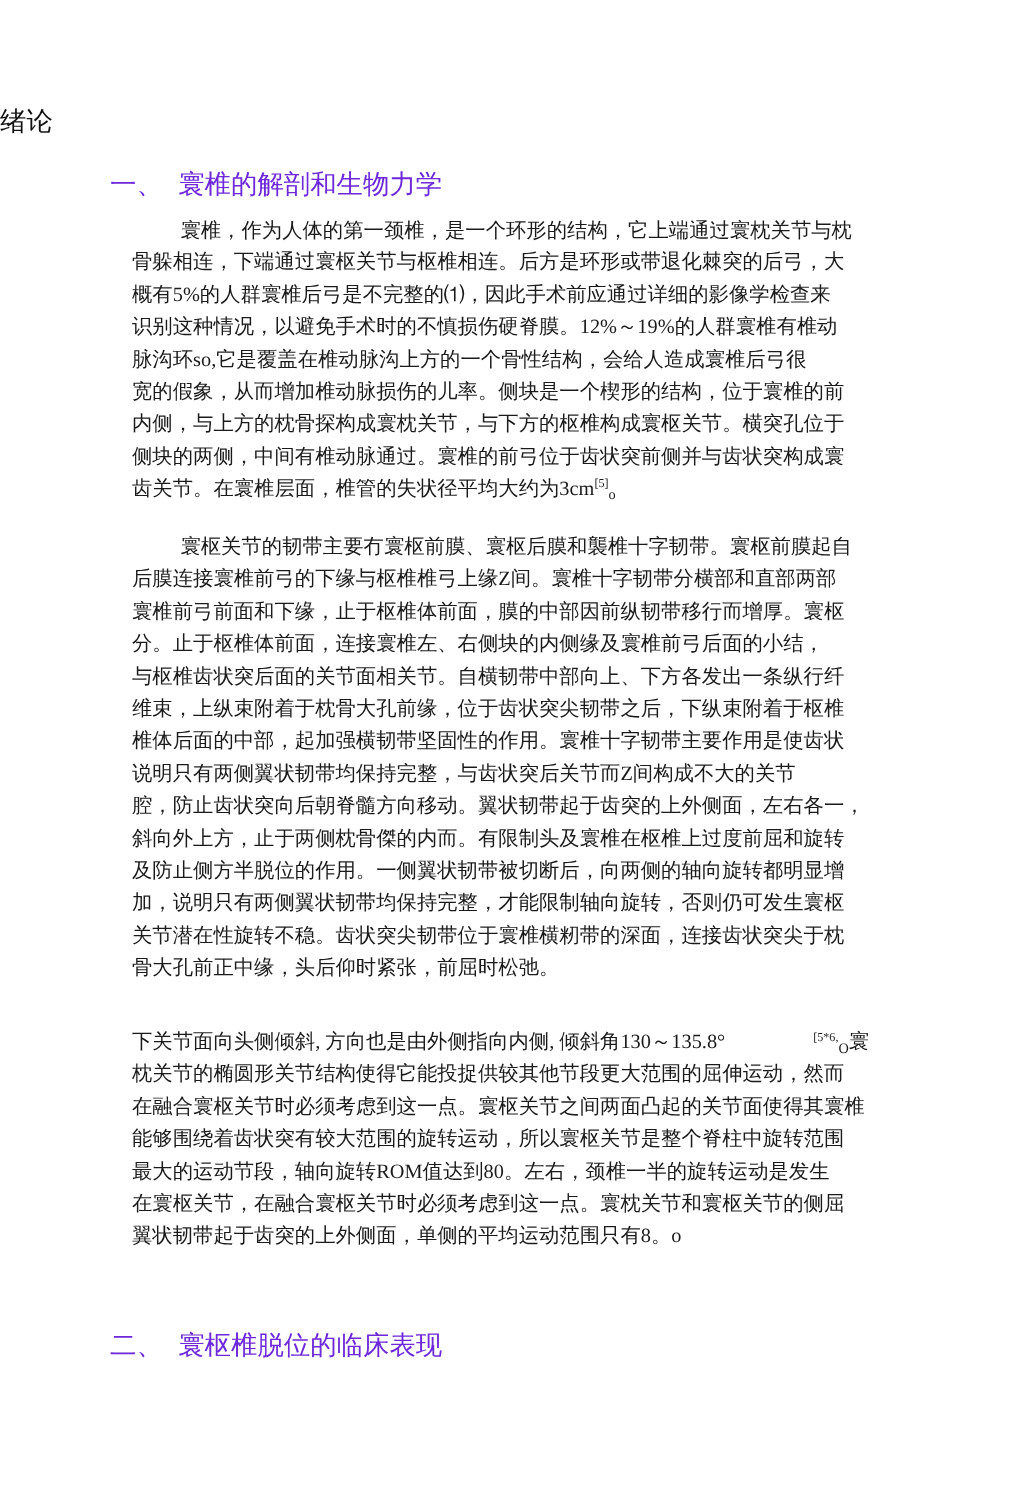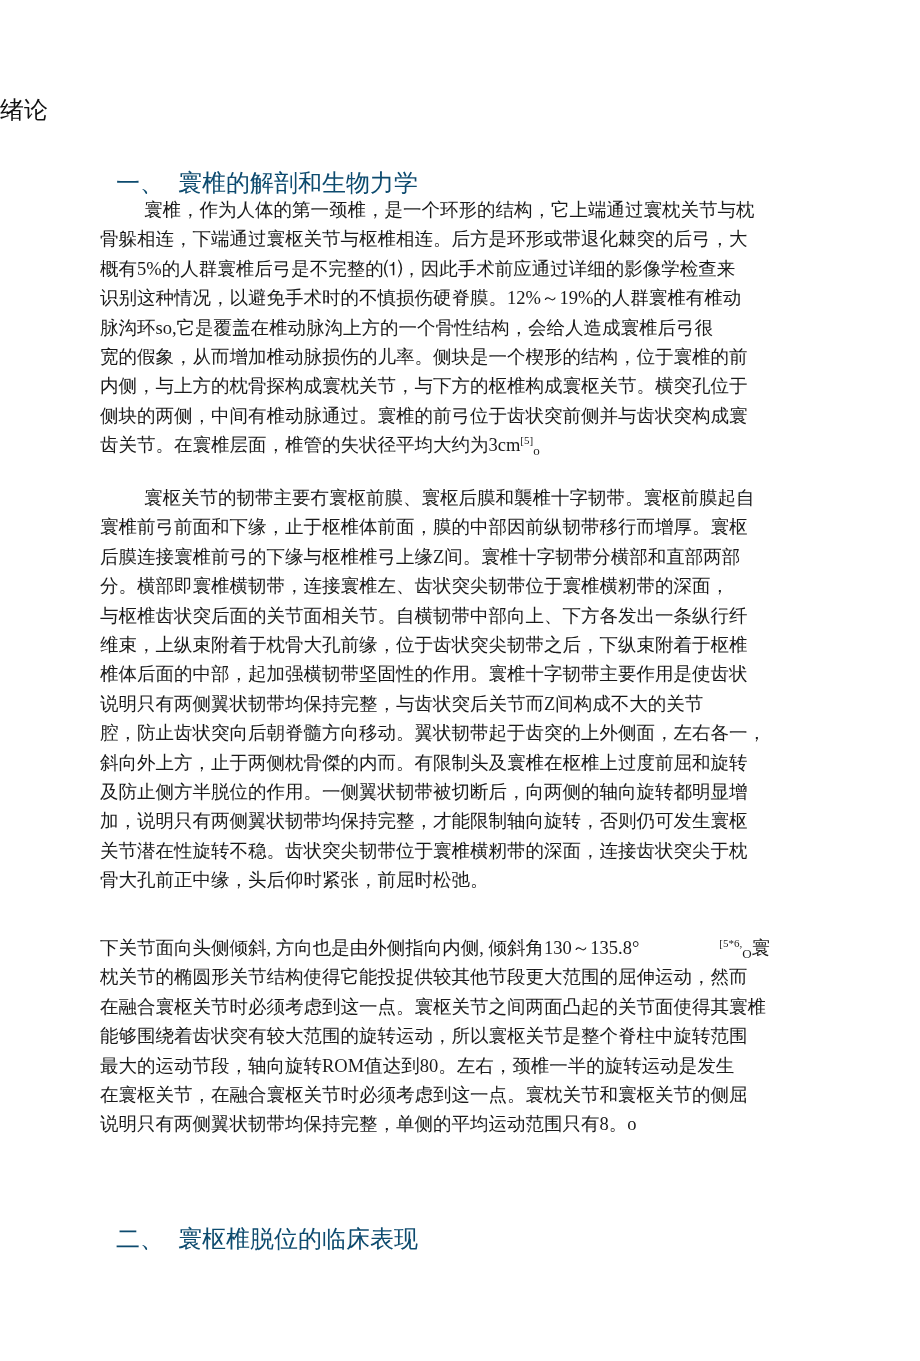--- a/index.html
+++ b/index.html
@@ -6,27 +6,27 @@
   body { width: 920px; height: 1361px; position: relative; overflow: hidden; color: #111; }
   .page { position: absolute; left: 0; top: 0; width: 920px; height: 1361px; }
   .title {
     position: absolute; top: 94px; left: 0; width: 920px; text-align: left;
     font-family: "DejaVu Sans", "Liberation Sans", sans-serif;
     font-size: 24px; font-weight: normal; color: #111; margin: 0;
   }
   .h1 {
     position: absolute; left: 100px;
     font-family: "DejaVu Sans", "Liberation Sans", sans-serif;
-    font-size: 24px; font-weight: normal; color: #0c4a6e; margin: 16px; white-space: nowrap;
+    font-size: 24px; font-weight: normal; color: #6d28d9; margin: 0; white-space: nowrap;
   }
   .h1 .num { display: inline-block; width: 62px; }
   .para { position: absolute; left: 100px; width: 720px; margin: 0; }
   .line {
     display: block; height: 29.4px; line-height: 29.4px; white-space: nowrap;
-    font-family: "Liberation Serif", "DejaVu Serif", serif; font-size: 18.5px; color: #1a1a1a;
+    font-family: "Liberation Serif", "DejaVu Serif", serif; font-size: 18.5px; color: #1a1a1a; margin-left: 20px;
   }
   .indent { padding-left: 44px; }
   sup.ref { font-size: 11px; vertical-align: 7px; line-height: 0; }
   sub.o { font-size: 13px; vertical-align: -4px; line-height: 0; }
   .gap { display: inline-block; width: 80px; }
   .gap2 { display: inline-block; width: 150px; }
 </style>
 </head>
 <body>
 
@@ -45,42 +45,42 @@
     <span class="line">识别这种情况，以避免手术时的不慎损伤硬脊膜。12%～19%的人群寰椎有椎动</span>
     <span class="line">脉沟环so,它是覆盖在椎动脉沟上方的一个骨性结构，会给人造成寰椎后弓很</span>
     <span class="line">宽的假象，从而增加椎动脉损伤的儿率。侧块是一个楔形的结构，位于寰椎的前</span>
     <span class="line">内侧，与上方的枕骨探构成寰枕关节，与下方的枢椎构成寰枢关节。横突孔位于</span>
     <span class="line">侧块的两侧，中间有椎动脉通过。寰椎的前弓位于齿状突前侧并与齿状突构成寰</span>
     <span class="line"><span>齿关节。在寰椎层面，椎管的失状径平均大约为3cm</span><sup class="ref">[5]</sup><sub class="o">o</sub></span>
   </div>
 
   <div class="para" style="top:484px;">
     <span class="line indent">寰枢关节的韧带主要冇寰枢前膜、寰枢后膜和襲椎十字韧带。寰枢前膜起自</span>
+    <span class="line">后膜连接寰椎前弓的下缘与枢椎椎弓上缘Z间。寰椎十字韧带分横部和直部两部</span>
     <span class="line">寰椎前弓前面和下缘，止于枢椎体前面，膜的中部因前纵韧带移行而增厚。寰枢</span>
-    <span class="line">后膜连接寰椎前弓的下缘与枢椎椎弓上缘Z间。寰椎十字韧带分横部和直部两部</span>
-    <span class="line">分。横部即寰椎横韧带，连接寰椎左、齿状突尖韧带位于寰椎横籾带的深面，</span>
+    <span class="line">分。止于枢椎体前面，连接寰椎左、右侧块的内侧缘及寰椎前弓后面的小结，</span>
     <span class="line">与枢椎齿状突后面的关节面相关节。自横韧带中部向上、下方各发出一条纵行纤</span>
     <span class="line">维束，上纵束附着于枕骨大孔前缘，位于齿状突尖韧带之后，下纵束附着于枢椎</span>
     <span class="line">椎体后面的中部，起加强横韧带坚固性的作用。寰椎十字韧带主要作用是使齿状</span>
     <span class="line">说明只有两侧翼状韧带均保持完整，与齿状突后关节而Z间构成不大的关节</span>
     <span class="line">腔，防止齿状突向后朝脊髓方向移动。翼状韧带起于齿突的上外侧面，左右各一，</span>
     <span class="line">斜向外上方，止于两侧枕骨傑的内而。有限制头及寰椎在枢椎上过度前屈和旋转</span>
     <span class="line">及防止侧方半脱位的作用。一侧翼状韧带被切断后，向两侧的轴向旋转都明显增</span>
     <span class="line">加，说明只有两侧翼状韧带均保持完整，才能限制轴向旋转，否则仍可发生寰枢</span>
     <span class="line">关节潜在性旋转不稳。齿状突尖韧带位于寰椎横籾带的深面，连接齿状突尖于枕</span>
     <span class="line">骨大孔前正中缘，头后仰时紧张，前屈时松弛。</span>
   </div>
 
   <div class="para" style="top:934px; width:730px;">
     <span class="line"><span>下关节面向头侧倾斜, 方向也是由外侧指向内侧, 倾斜角130～135.8°</span><span class="gap"></span><sup class="ref">[5*6,</sup><sub class="o">O</sub><span>寰</span></span>
     <span class="line">枕关节的椭圆形关节结构使得它能投捉供较其他节段更大范围的屈伸运动，然而</span>
     <span class="line">在融合寰枢关节时必须考虑到这一点。寰枢关节之间两面凸起的关节面使得其寰椎</span>
     <span class="line">能够围绕着齿状突有较大范围的旋转运动，所以寰枢关节是整个脊柱中旋转范围</span>
     <span class="line">最大的运动节段，轴向旋转ROM值达到80。左右，颈椎一半的旋转运动是发生</span>
     <span class="line">在寰枢关节，在融合寰枢关节时必须考虑到这一点。寰枕关节和寰枢关节的侧屈</span>
-    <span class="line">说明只有两侧翼状韧带均保持完整，单侧的平均运动范围只有8。o</span>
+    <span class="line">翼状韧带起于齿突的上外侧面，单侧的平均运动范围只有8。o</span>
   </div>
 
   <h2 class="h1" style="top:1207px;font-family:Liberation Serif, serif;">
     <span class="num">二、</span><span>寰枢椎脱位的临床表现</span>
   </h2>
 
 </div>
 
 </body></html>

